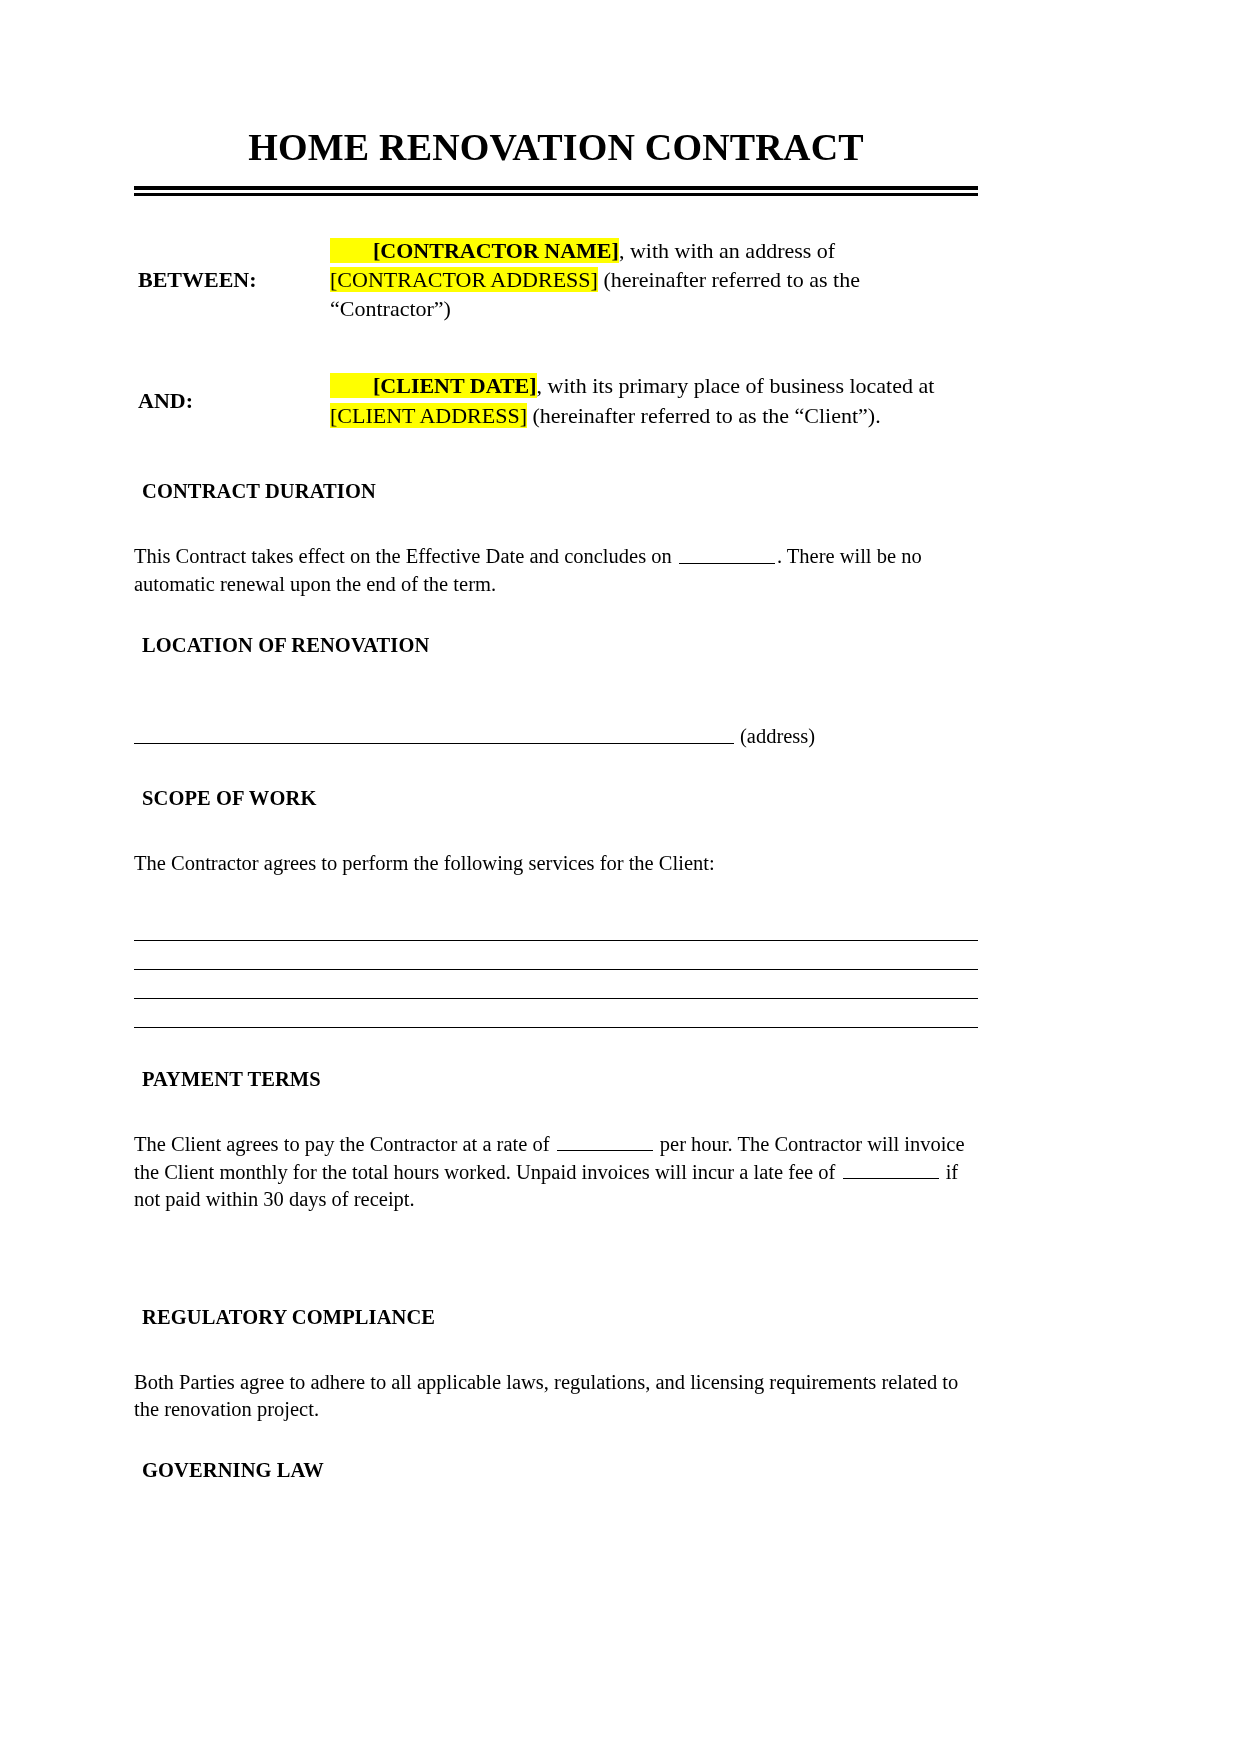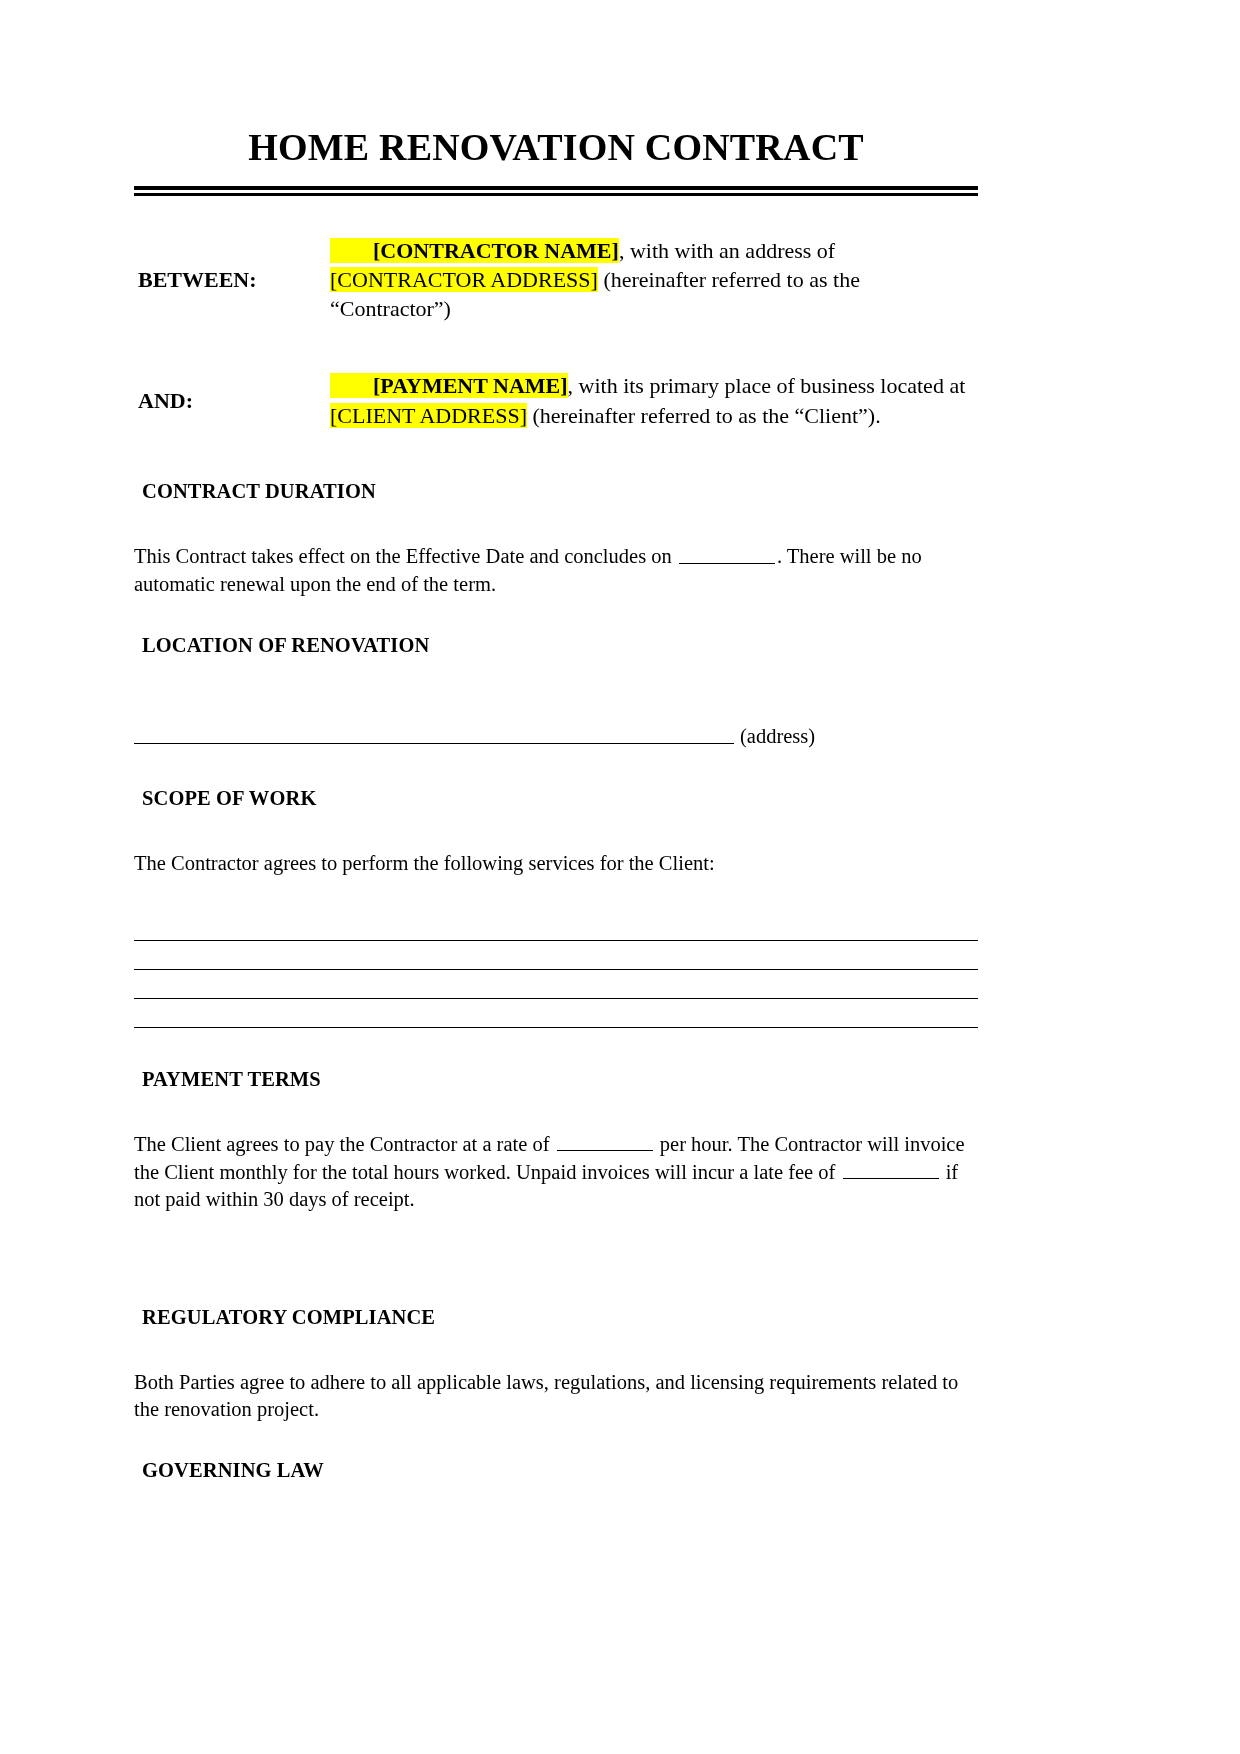--- a/index.html
+++ b/index.html
@@ -145,21 +145,21 @@
 
     <div class="party-row">
       <div class="party-label">BETWEEN:</div>
       <div class="party-text"><span class="hl b">[CONTRACTOR NAME]</span><span>, with with an address of </span><span class="hl">[CONTRACTOR ADDRESS]</span><span> (hereinafter referred to as the “Contractor”)</span></div>
     </div>
 
     <div class="sp-48"></div>
 
     <div class="party-row">
       <div class="party-label">AND:</div>
-      <div class="party-text"><span class="hl b">[PAYMENT NAME]</span><span>, with its primary place of business located at </span><span class="hl">[CLIENT ADDRESS]</span><span> (hereinafter referred to as the “Client”).</span></div>
+      <div class="party-text"><span class="hl b">[CLIENT DATE]</span><span>, with its primary place of business located at </span><span class="hl">[CLIENT ADDRESS]</span><span> (hereinafter referred to as the “Client”).</span></div>
     </div>
 
     <div class="sp-40"></div>
 
     <h2 class="section-heading">CONTRACT DURATION</h2>
     <div class="sp-30"></div>
     <p class="para"><span>This Contract takes effect on the Effective Date and concludes on </span><span class="blank blank-med"></span><span>. There will be no automatic renewal upon the end of the term.</span></p>
 
     <div class="sp-26"></div>
 

